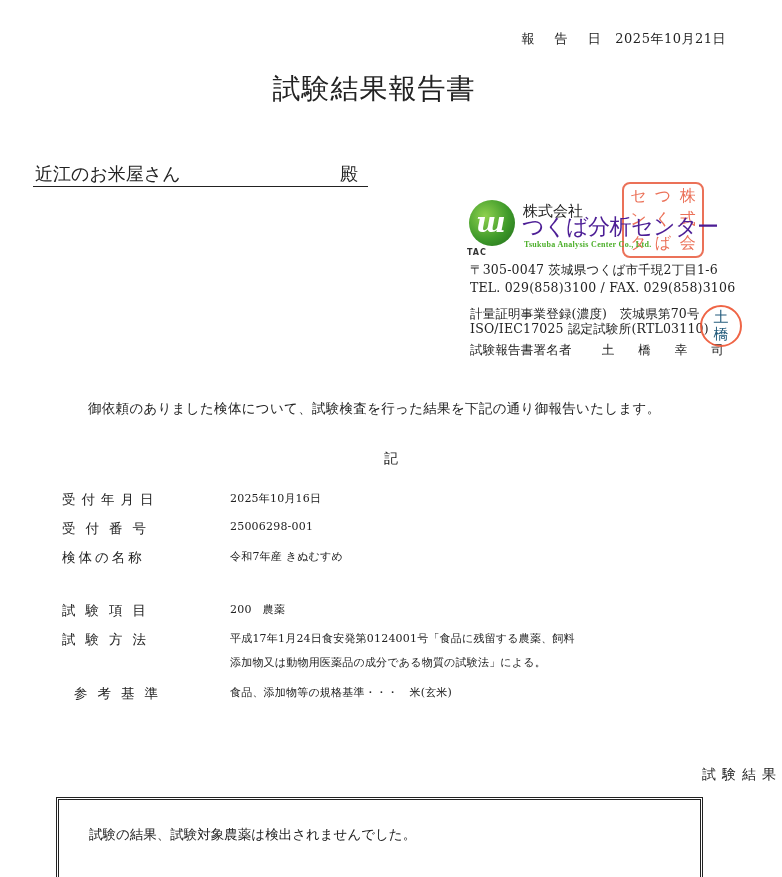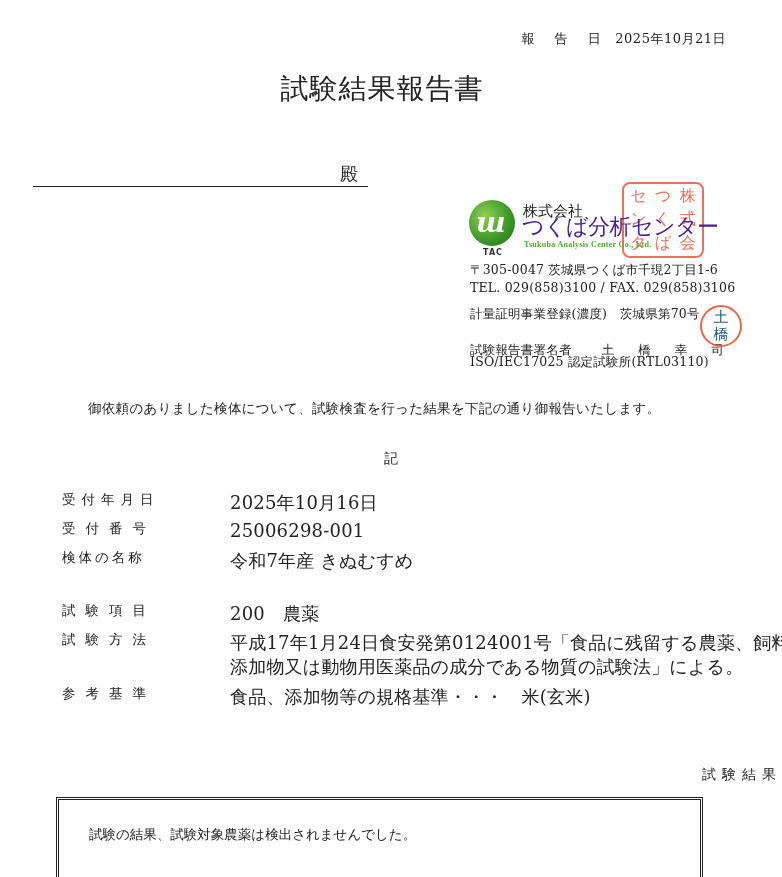--- a/index.html
+++ b/index.html
@@ -6,70 +6,70 @@
     body {
       width: 782px; height: 877px; position: relative; overflow: hidden;
       font-family: "DejaVu Serif", "Liberation Serif", serif;
       color: #222222;
     }
     .abs { position: absolute; white-space: nowrap; }
 
     .report-date { top: 30px; right: 56px; font-size: 13px; letter-spacing: 0.5px; }
     .report-date .lbl { letter-spacing: 8px; margin-right: 2px; }
 
-    .doc-title { top: 70px; left: 16px; width: 732px; text-align: center; font-size: 28px; letter-spacing: 1px; }
+    .doc-title { top: 70px; left: 8px; width: 732px; text-align: center; font-size: 28px; letter-spacing: 1px; }
 
     .recipient { top: 162px; left: 33px; width: 335px; border-bottom: 1.5px solid #222; font-size: 18px; height: 24px; }
     .recipient .name { position: absolute; left: 2px; top: 0; }
     .recipient .honorific { position: absolute; right: 10px; top: 0; }
 
     
     .logo { top: 200px; left: 467px; width: 52px; height: 62px; }
     .logo .circle {
       position: absolute; left: 2px; top: 0; width: 46px; height: 46px; border-radius: 50%;
       background: radial-gradient(circle at 35% 35%, #8fd14f 0%, #3f9a2a 55%, #1f6b1a 100%);
     }
     .logo .mark { position: absolute; left: 9px; top: 9px; font-family: "DejaVu Serif", serif; font-style: italic; color: #fff; font-size: 28px; font-weight: bold; line-height: 28px; }
-    .logo .tac { position: absolute; left: 0; top: 48px; width: 52px; text-align: center; font-family: "DejaVu Sans", sans-serif; font-size: 8px; font-weight: bold; color: #333; letter-spacing: 1px; }
+    .logo .tac { position: absolute; left: 0; top: 48px; width: 52px; font-family: "DejaVu Sans", sans-serif; font-size: 8px; font-weight: bold; color: #333; letter-spacing: 1px; }
 
     .co-prefix { top: 202px; left: 523px; font-family: "DejaVu Sans", sans-serif; font-size: 15px; color: #222; }
     .co-name { top: 212px; left: 522px; font-family: "DejaVu Sans", sans-serif; font-size: 22px; color: #4c1d95; letter-spacing: -0.5px; z-index: 3; }
     .co-en { top: 240px; left: 524px; font-family: Liberation Serif, serif; font-size: 8px; font-weight: bold; color: #4caf2a; letter-spacing: 0.3px; z-index: 3; }
 
     .seal-company {
       top: 182px; left: 622px; width: 82px; height: 76px;
       border: 2px solid #e8593c; border-radius: 8px; box-sizing: border-box;
       color: #e8593c; opacity: 0.85; z-index: 2;
       display: grid; grid-template-columns: repeat(3, 1fr); grid-template-rows: repeat(3, 1fr);
       font-family: "DejaVu Sans", sans-serif; font-size: 16px; text-align: center; line-height: 22px;
       padding: 1px 2px;
     }
     .seal-company span { display: block; }
 
     .addr { left: 470px; font-size: 12.5px; letter-spacing: 0.2px; }
     .addr1 { top: 262px; }
     .addr2 { top: 280px; }
     .reg1 { top: 306px; }
-    .reg2 { top: 321px; margin-top: 33px; }
+    .reg2 { top: 321px; }
     .signer { top: 342px; }
     .signer .sname { margin-left: 26px; letter-spacing: 10px; }
 
     .seal-person {
       top: 305px; left: 700px; width: 42px; height: 42px; border-radius: 50%;
       border: 2px solid #ee5533; box-sizing: border-box; color: #0c4a6e; opacity: 0.9;
       font-family: "DejaVu Sans", sans-serif; font-size: 15px; line-height: 17px; text-align: center;
       padding-top: 2px;
     }
 
     .intro { top: 400px; left: 88px; font-size: 13.5px; letter-spacing: 0.3px; }
     .ki { top: 450px; left: 0; width: 782px; text-align: center; font-size: 14px; }
 
     .field-label { left: 62px; font-size: 13.5px; letter-spacing: 6px; }
     .field-label.tight { letter-spacing: 3px; }
-    .field-value { left: 230px; font-size: 18px; letter-spacing: 0.2px; }
+    .field-value { left: 230px; font-size: 11px; letter-spacing: 0.2px; }
 
     .r1 { top: 491px; } .r2 { top: 520px; } .r3 { top: 549px; }
     .r4 { top: 602px; } .r5 { top: 631px; } .r5b { top: 655px; text-align: right; } .r6 { top: 685px; }
 
     .results-heading { top: 766px; left: 0; width: 782px; text-align: right; font-size: 14px; letter-spacing: 6px; }
 
     .results-box {
       position: absolute; top: 797px; left: 56px; width: 647px; height: 100px;
       border: 3px double #222; box-sizing: border-box;
     }
@@ -80,20 +80,21 @@
 <body>
 
 <div class="abs report-date">
   <span class="lbl">報 告 日</span>
   <span>2025年10月21日</span>
 </div>
 
 <div class="abs doc-title">試験結果報告書</div>
 
 <div class="abs recipient">
+  <span class="name">近江のお米屋さん</span>
   <span class="honorific">殿</span>
 </div>
 
 <div class="abs logo">
   <div class="circle"></div>
   <div class="mark">ш</div>
   <div class="tac">TAC</div>
 </div>
 
 <div class="abs co-prefix">株式会社</div>
@@ -137,20 +138,20 @@
 <div class="abs field-label tight r3">検体の名称</div>
 <div class="abs field-value r3">令和7年産 きぬむすめ</div>
 
 <div class="abs field-label r4" style="letter-spacing:10px;">試験項目</div>
 <div class="abs field-value r4">200　農薬</div>
 
 <div class="abs field-label r5" style="letter-spacing:10px;">試験方法</div>
 <div class="abs field-value r5">平成17年1月24日食安発第0124001号「食品に残留する農薬、飼料</div>
 <div class="abs field-value r5b">添加物又は動物用医薬品の成分である物質の試験法」による。</div>
 
-<div class="abs field-label r6" style="letter-spacing:10px;">参考基準</div>
+<div class="abs field-label r6" style="letter-spacing:10px;margin-left:12px;">参考基準</div>
 <div class="abs field-value r6">食品、添加物等の規格基準・・・　米(玄米)</div>
 
 <div class="abs results-heading">試験結果</div>
 
 <div class="results-box">
   <div class="line1">試験の結果、試験対象農薬は検出されませんでした。</div>
 </div>
 
 </body></html>

